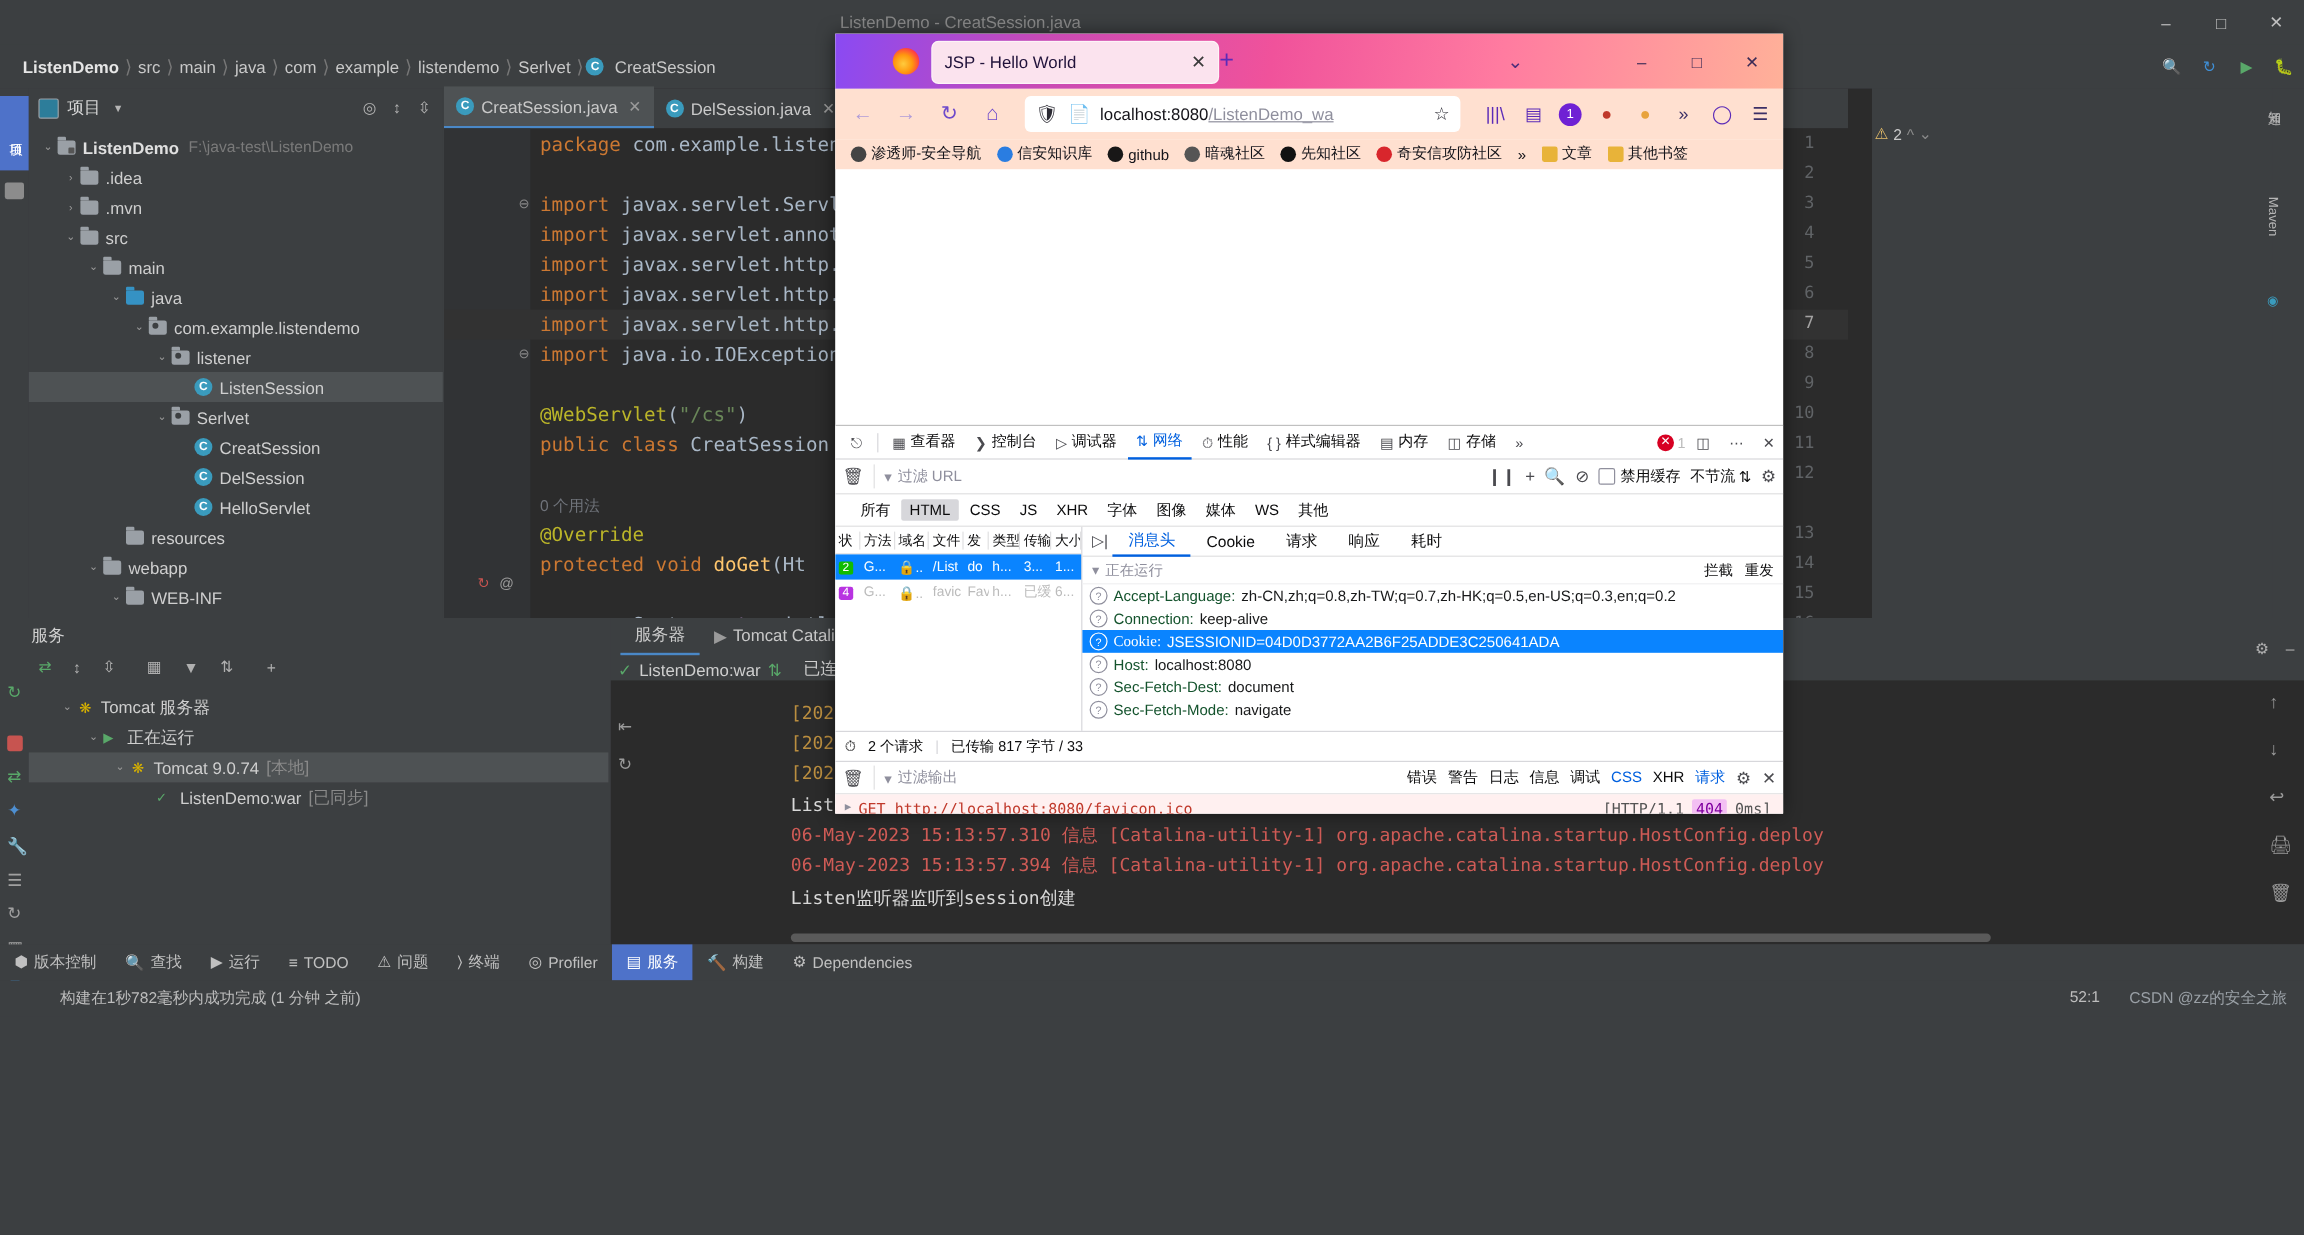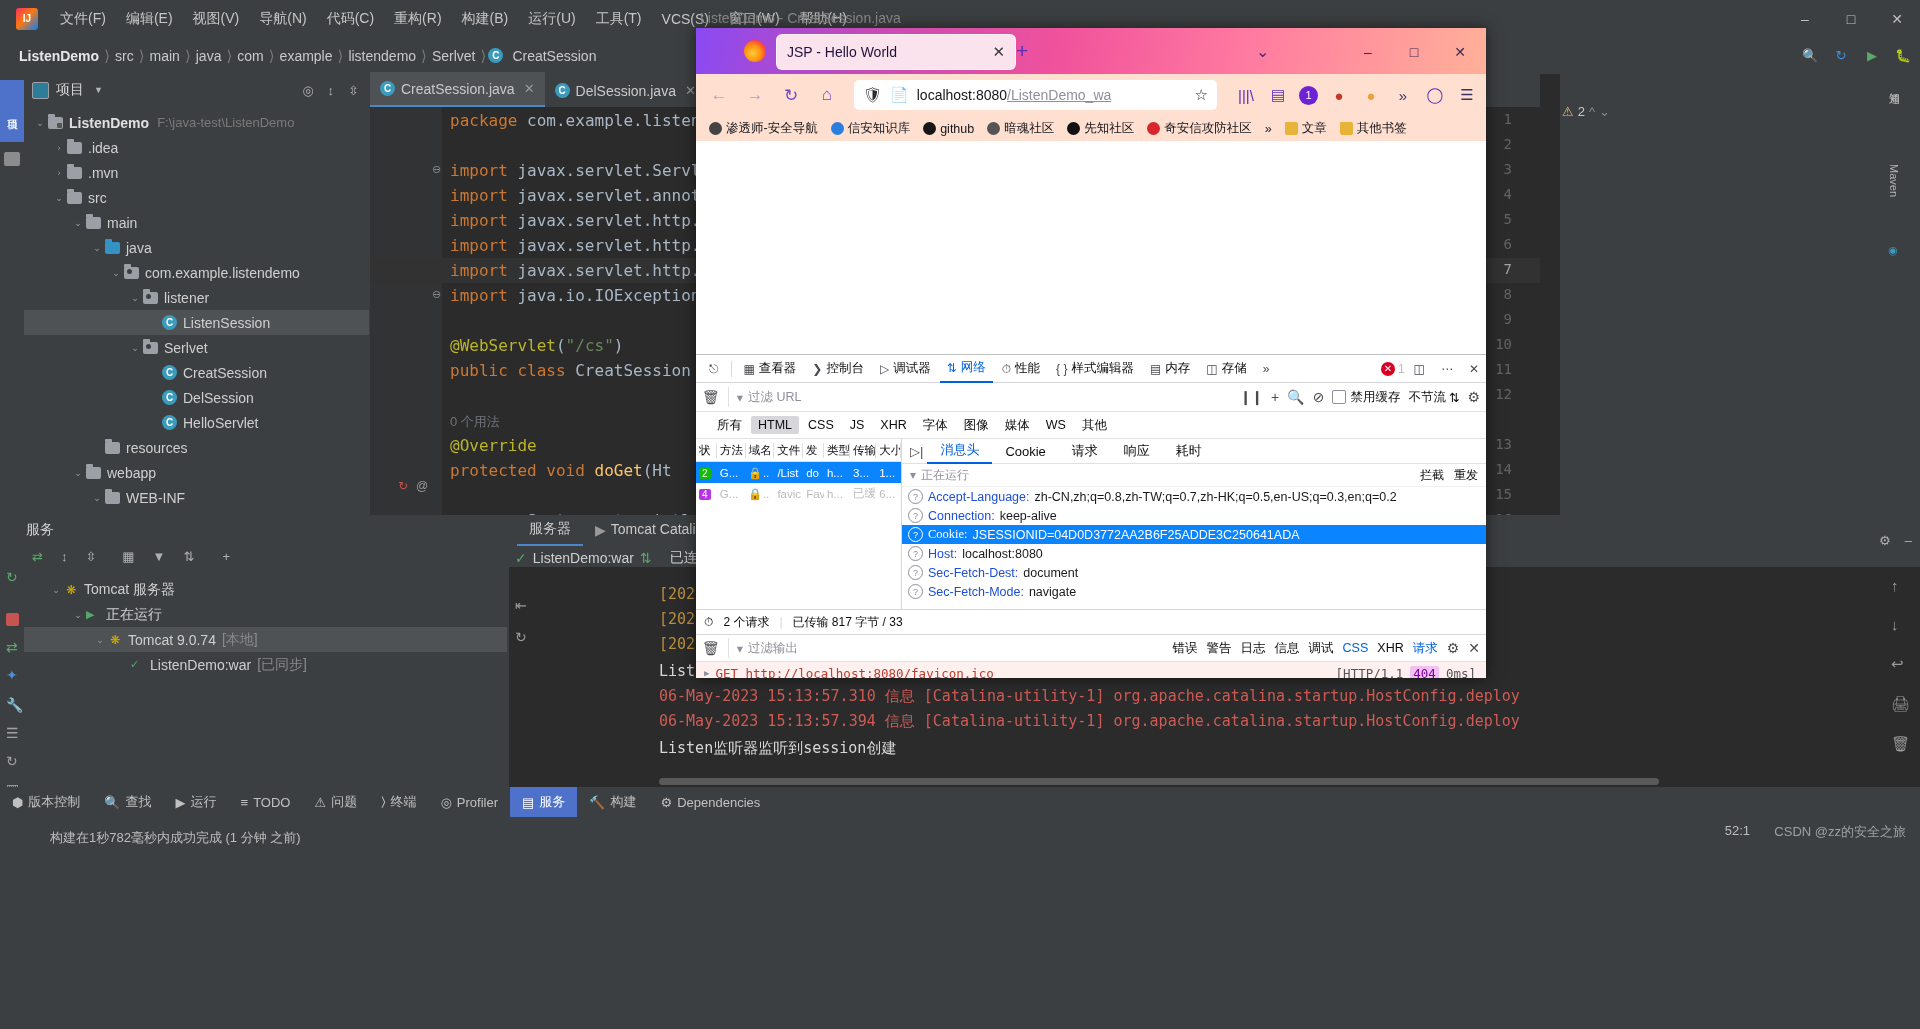--- a/index.html
+++ b/index.html
@@ -101,21 +101,21 @@
   #svc-console{position:absolute;left:509px;top:52px;width:1411px;height:220px;background:#2b2b2b;
       font-family:"DejaVu Sans Mono","Liberation Mono",monospace;font-size:15px;color:#bbb;}
   .logline{position:absolute;white-space:pre;}
   .lg-date{color:#bb8e3f;} .lg-err{color:#cf5b56;} .lg-white{color:#d8d8d8;}
   #svc-run-icons{position:absolute;left:511px;top:62px;width:26px;}
 
   
   #statusbar{position:absolute;left:0;top:787px;width:1920px;height:30px;background:#3c3f41;display:flex;align-items:center;}
   #statusbar .sitem{display:flex;align-items:center;gap:5px;padding:0 12px;color:#c0c0c0;font-size:13px;height:30px;}
   #statusbar .sitem.active{background:#4e72c9;color:#fff;}
-  #bottombar{position:absolute;left:0;top:817px;width:1920px;height:30px;background:#3c3f41;display:flex;align-items:flex-end;}
+  #bottombar{position:absolute;left:0;top:817px;width:1920px;height:30px;background:#3c3f41;display:flex;align-items:center;}
   #buildmsg{color:#bdbdbd;font-size:13px;padding-left:50px;}
   #caretpos{position:absolute;right:170px;top:823px;color:#bdbdbd;font-size:13px;}
   #watermark{position:absolute;right:14px;top:823px;color:#9aa0a6;font-size:13px;}
 
   
   #ff{position:absolute;left:696px;top:28px;width:790px;height:650px;
       box-shadow:0 0 14px rgba(0,0,0,.55);overflow:hidden;background:#fff;}
   #ff-tabbar{height:46px;background:linear-gradient(100deg,#8a4af3 0%,#c84ab5 22%,#f0529b 46%,#ff7ba0 70%,#ffb199 100%);position:relative;}
   #ff-logo{position:absolute;left:48px;top:12px;width:22px;height:22px;border-radius:50%;
       background:radial-gradient(circle at 40% 60%,#ffcb3d 0%,#ff980e 40%,#ff3647 75%,#c0298a 100%);}
@@ -171,54 +171,39 @@
   #dt-right{flex:1;display:flex;flex-direction:column;}
   #dt-rtabs{height:24px;display:flex;align-items:center;gap:0;border-bottom:1px solid #e0e0e2;font-size:13px;padding-left:4px;}
   .rtab{padding:0 13px;height:24px;display:flex;align-items:center;color:#0c0c0d;}
   .rtab.active{color:#0060df;border-bottom:2px solid #0060df;font-weight:normal;}
   #hdr-filter{height:22px;display:flex;align-items:center;gap:5px;font-size:12px;color:#8f8f9d;padding-left:8px;border-bottom:1px solid #f0f0f2;}
   #hdr-filter .right{margin-left:auto;display:flex;gap:10px;color:#0c0c0d;padding-right:8px;}
   .hrow{height:19px;display:flex;align-items:center;font-size:12.5px;padding-left:6px;gap:5px;white-space:nowrap;overflow:hidden;}
   .hrow.sel{background:#0a84ff;color:#fff;}
   .hrow .q{width:13px;height:13px;border-radius:50%;border:1px solid #8f8f9d;color:#8f8f9d;font-size:9px;display:flex;align-items:center;justify-content:center;flex:0 0 13px;}
   .hrow.sel .q{border-color:#fff;color:#fff;}
-  .hname{color:#1d4ed8;} .hrow.sel .hname{color:#fff;font-family:Liberation Serif, serif;}
+  .hname{color:#14532d;} .hrow.sel .hname{color:#fff;font-family:Liberation Serif, serif;}
   .hval{color:#18191a;} .hrow.sel .hval{color:#fff;}
   #dt-status{height:24px;display:flex;align-items:center;gap:10px;font-size:12px;color:#0c0c0d;border-top:1px solid #d7d7db;border-bottom:1px solid #d7d7db;padding-left:8px;}
   #dt-console{height:74px;}
   #con-toolbar{height:26px;display:flex;align-items:center;gap:8px;padding:0 6px;border-bottom:1px solid #e0e0e2;}
   #con-filter{flex:1;display:flex;align-items:center;gap:5px;color:#8f8f9d;font-size:12.5px;border-left:1px solid #e0e0e2;padding-left:8px;height:20px;}
   #con-btns{display:flex;align-items:center;gap:9px;font-size:12.5px;color:#0c0c0d;}
   #con-btns .on{color:#0060df;}
   #con-row{height:22px;background:#fff0f0;display:flex;align-items:center;gap:6px;padding-left:8px;
      font-family:"DejaVu Sans Mono","Liberation Mono",monospace;font-size:12.5px;color:#c0392b;}
   #con-row .tri{color:#8f8f9d;font-size:9px;}
   #con-row .right{margin-left:auto;padding-right:10px;display:flex;gap:7px;align-items:center;}
   .code404{background:#f3c0f3;color:#8000a0;padding:0 3px;border-radius:2px;}
 </style>
 </head>
 <body>
 
 <div id="idea">
 
-  <div id="menubar">
-    <div class="logo">IJ</div>
-    <div class="mi">文件(F)</div>
-    <div class="mi">编辑(E)</div>
-    <div class="mi">视图(V)</div>
-    <div class="mi">导航(N)</div>
-    <div class="mi">代码(C)</div>
-    <div class="mi">重构(R)</div>
-    <div class="mi">构建(B)</div>
-    <div class="mi">运行(U)</div>
-    <div class="mi">工具(T)</div>
-    <div class="mi">VCS(S)</div>
-    <div class="mi">窗口(W)</div>
-    <div class="mi">帮助(H)</div>
-  </div>
   <div id="win-title">ListenDemo - CreatSession.java</div>
   <div id="win-buttons">
     <div>–</div>
     <div>□</div>
     <div>✕</div>
   </div>
 
   <div id="navbar">
     <span style="width:16px"></span>
     <span class="crumb bold">ListenDemo</span>

